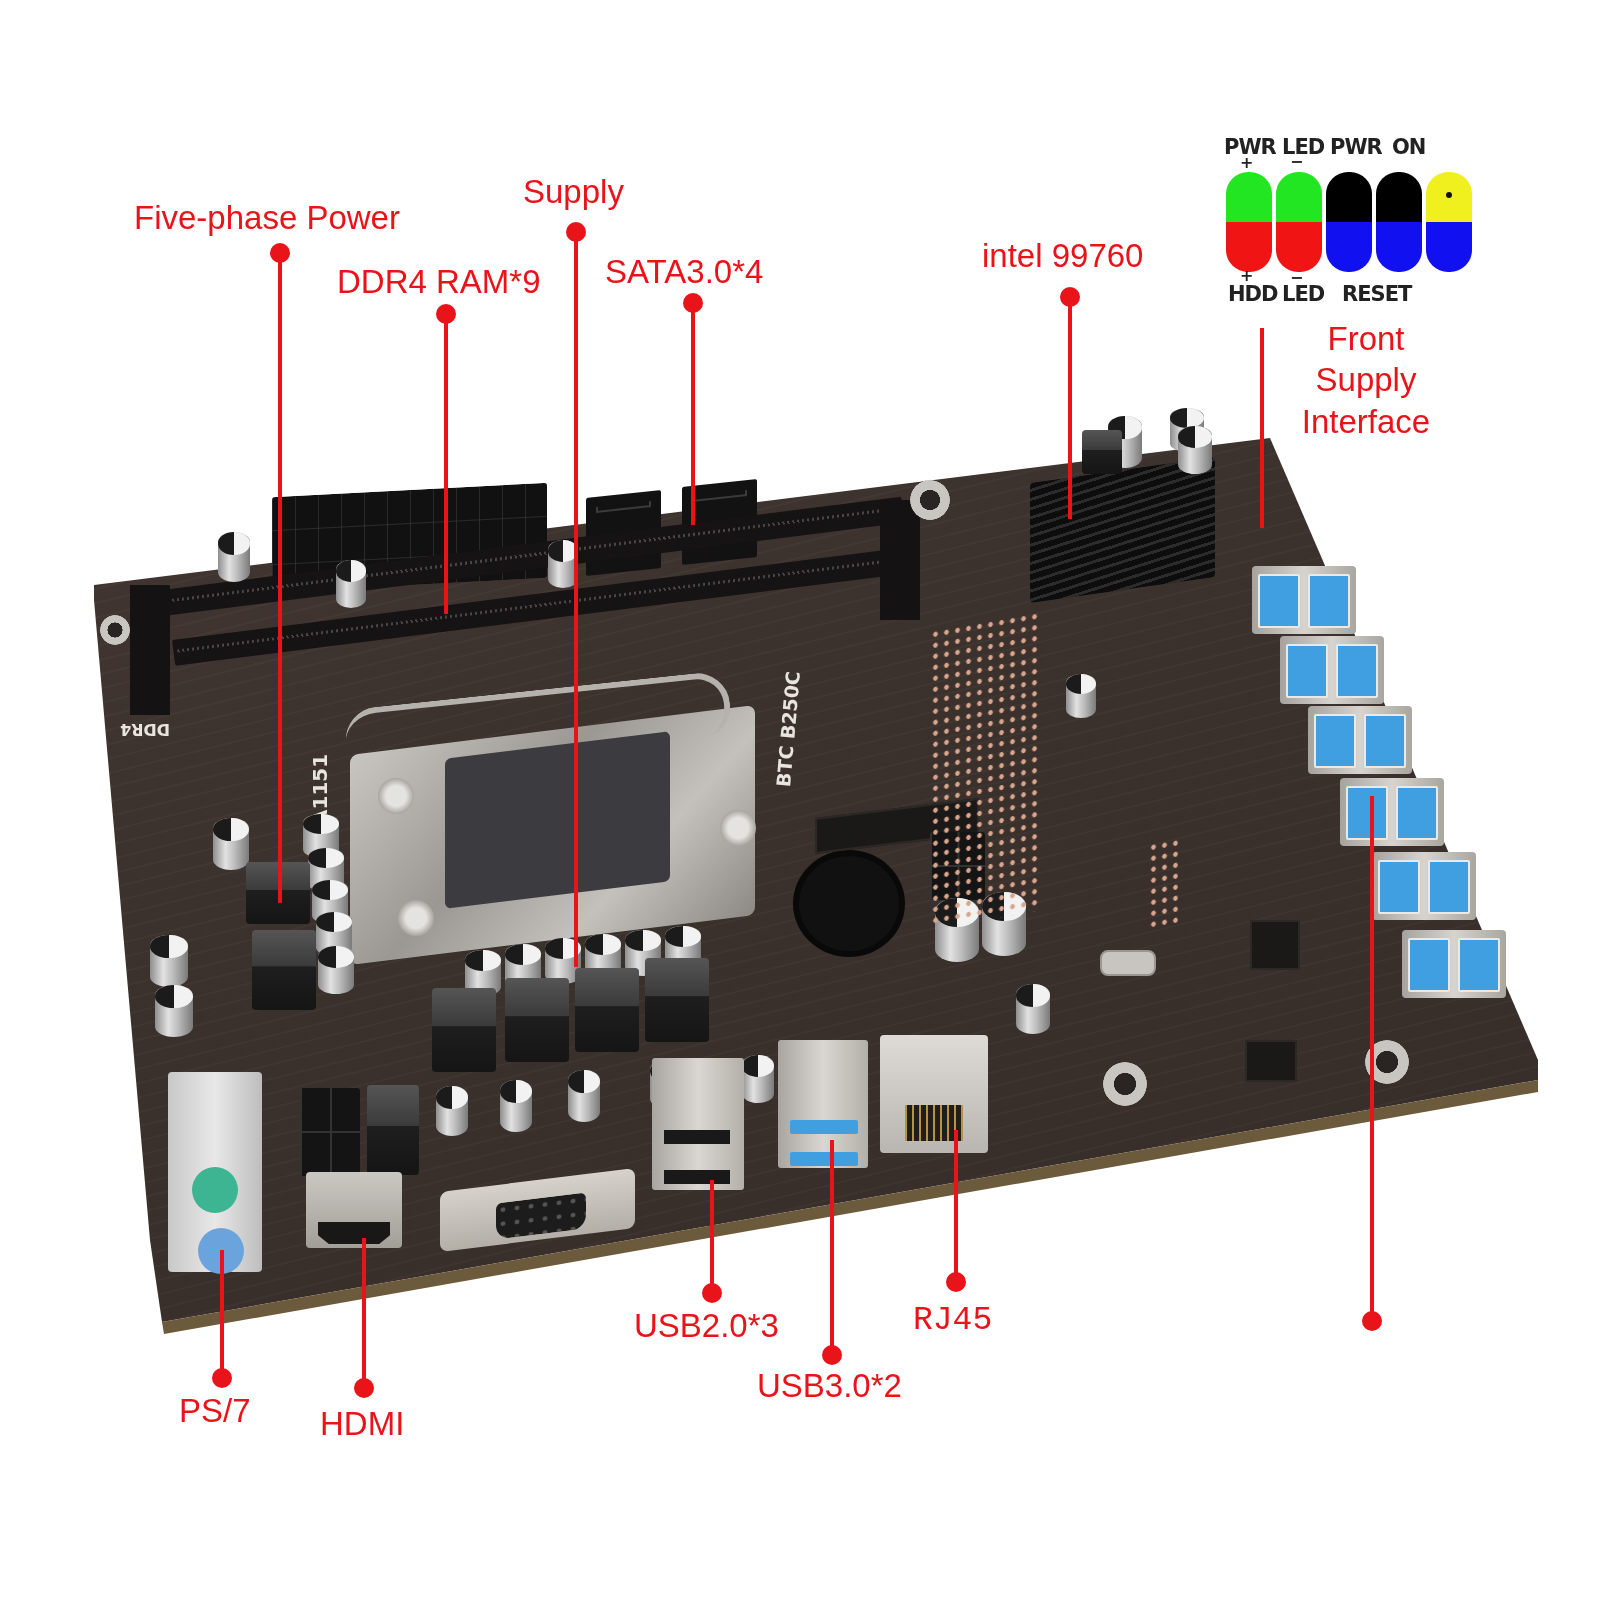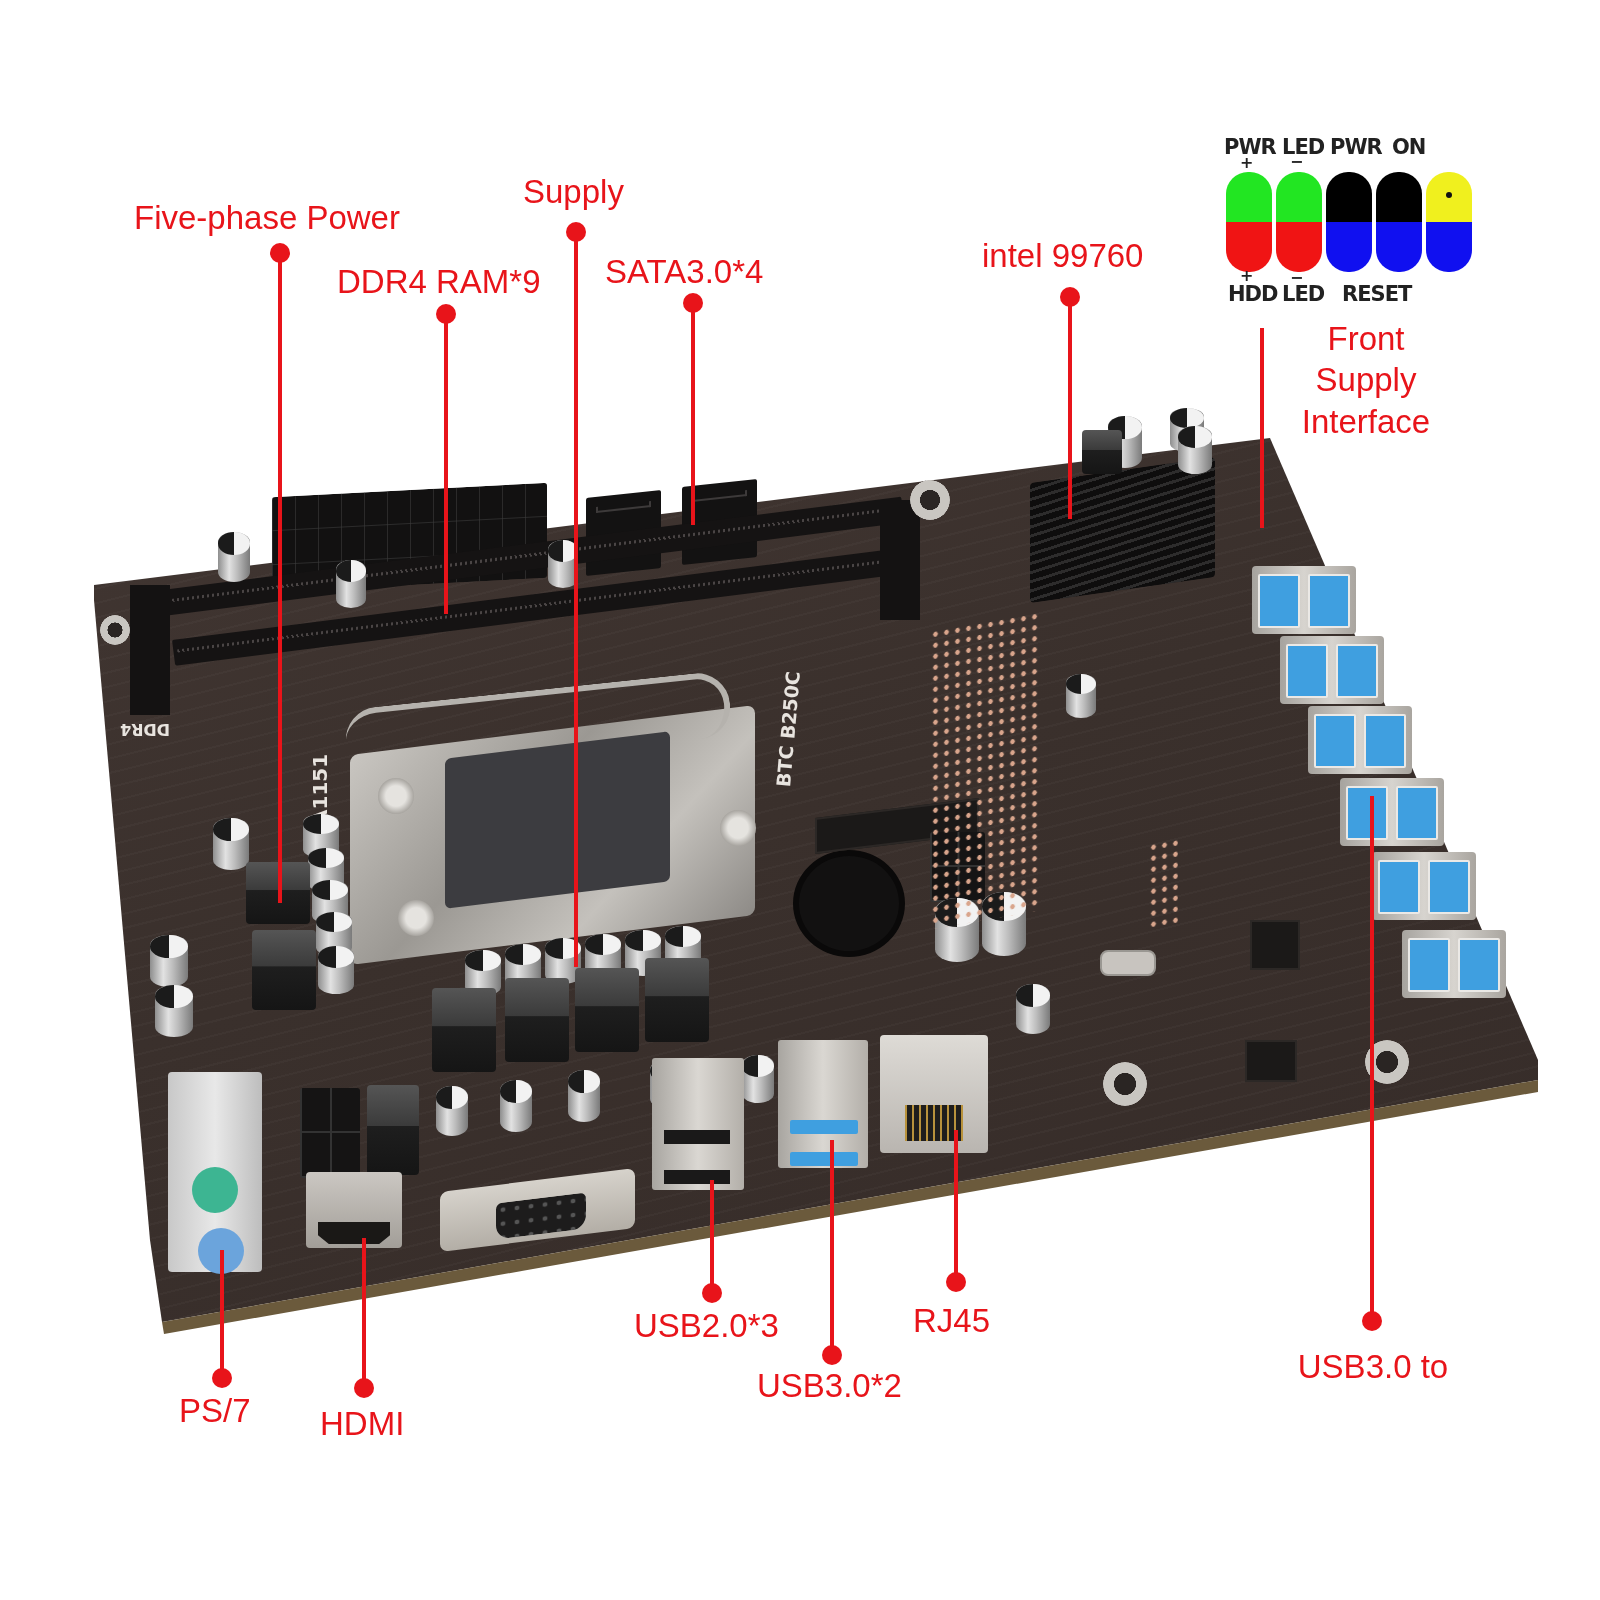--- a/index.html
+++ b/index.html
@@ -320,19 +320,18 @@
 <div class="line" style="left:712px;top:1180px;height:113px;"></div>
 <div class="dot" style="left:712px;top:1293px;"></div>
 <div class="ann" style="left:634px;top:1305px;">USB2.0*3</div>
 
 <div class="line" style="left:832px;top:1140px;height:215px;"></div>
 <div class="dot" style="left:832px;top:1355px;"></div>
 <div class="ann" style="left:757px;top:1365px;">USB3.0*2</div>
 
 <div class="line" style="left:956px;top:1130px;height:152px;"></div>
 <div class="dot" style="left:956px;top:1282px;"></div>
-<div class="ann" style="left:913px;top:1300px;">RJ45</div>
+<div class="ann" style="left:913px;top:1300px;font-family:Liberation Mono, monospace;">RJ45</div>
 
 <div class="line" style="left:1372px;top:796px;height:525px;"></div>
 <div class="dot" style="left:1372px;top:1321px;"></div>
 <div class="ann center" style="left:1242px;top:1346px;width:262px;">
-  <div>USB3.0 to</div>
 </div>
 
 </body></html>

